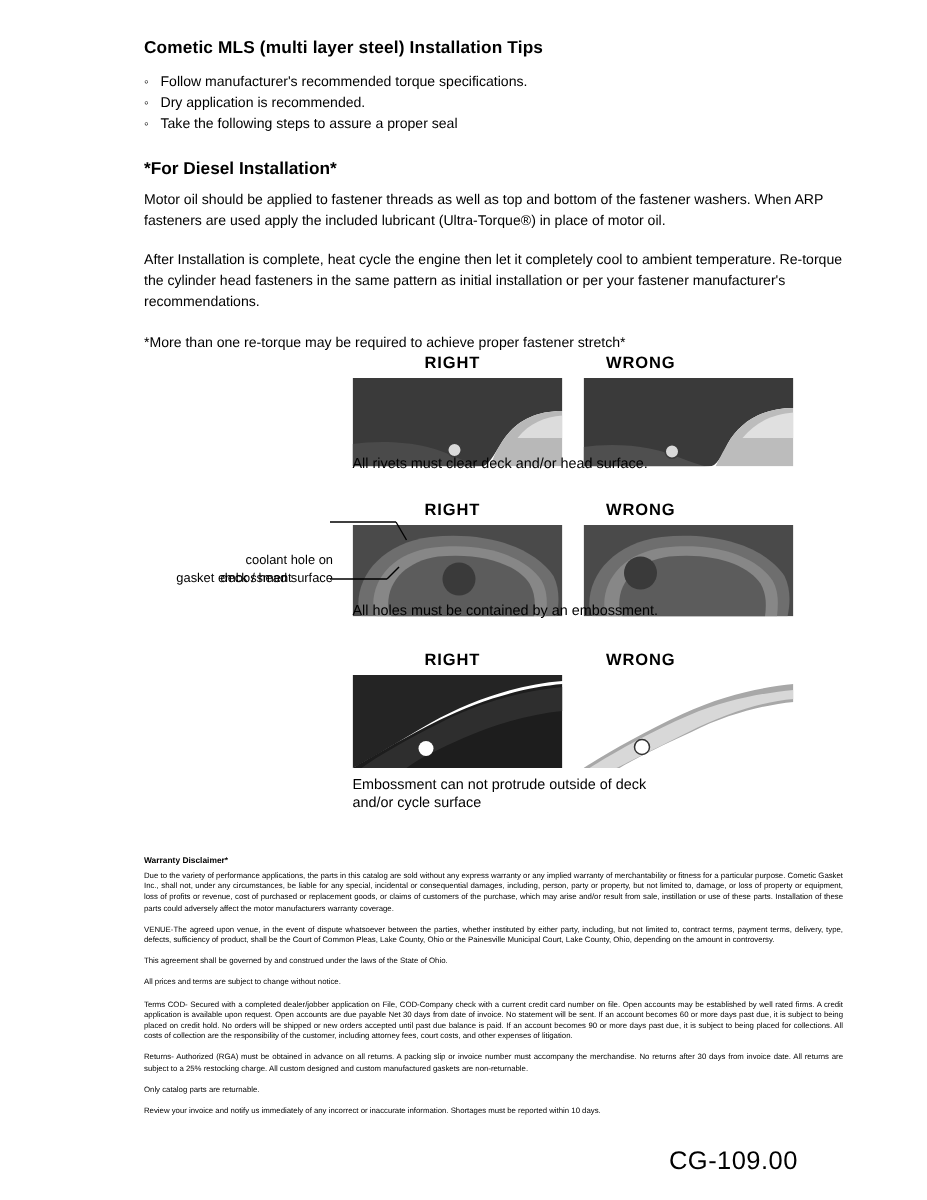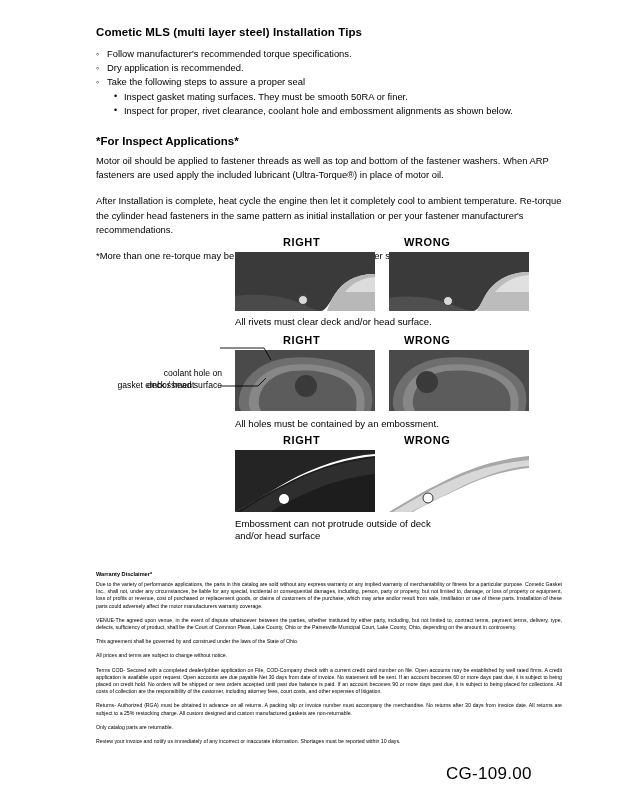--- a/index.html
+++ b/index.html
@@ -148,26 +148,22 @@
 <div class="page">
 
   <div class="content">
     <h1 class="title">Cometic MLS (multi layer steel) Installation Tips</h1>
 
     <ul class="bullet-list">
       <li>Follow manufacturer's recommended torque specifications.</li>
       <li>Dry application is recommended.</li>
       <li>Take the following steps to assure a proper seal</li>
     </ul>
-    <ul class="sub-list">
-      <li>Inspect gasket mating surfaces.  They must be smooth 50RA or finer.</li>
-      <li>Inspect for proper, rivet clearance, coolant hole and embossment alignments as shown below.</li>
-    </ul>
-
-    <h2 class="subtitle">*For Inspect Applications*</h2>
+
+    <h2 class="subtitle">*For Diesel Installation*</h2>
     <p class="para">Motor oil should be applied to fastener threads as well as top and bottom of the fastener washers.  When ARP fasteners are used apply the included lubricant (Ultra-Torque®) in place of motor oil.</p>
     <p class="para">After Installation is complete, heat cycle the engine then let it completely cool to ambient temperature.  Re-torque the cylinder head fasteners in the same pattern as initial installation or per your fastener manufacturer's recommendations.</p>
     <p class="para last">*More than one re-torque may be required to achieve proper fastener stretch*</p>
   </div>
 
   <div class="figures">
 
     <div class="fig-label" style="left:283px; top:236px;">RIGHT</div>
     <div class="fig-label" style="left:404px; top:236px;">WRONG</div>
 
@@ -186,21 +182,21 @@
       <svg width="140" height="59" viewBox="0 0 140 59" xmlns="http://www.w3.org/2000/svg">
         <rect x="0" y="0" width="140" height="59" fill="#ffffff"></rect>
         <path d="M0,0 H140 V20 C118,20 104,30 96,44 C92,53 88,59 84,59 H0 Z" fill="#3a3a3a"></path>
         <path d="M0,59 H84 C76,59 60,50 44,47 C30,44 12,44 0,46 Z" fill="#4f4f4f"></path>
         <path d="M96,44 C104,30 118,20 140,20 V59 H88 C91,53 93,49 96,44 Z" fill="#bcbcbc"></path>
         <path d="M106,40 C116,28 128,24 140,23 V40 Z" fill="#e0e0e0"></path>
         <circle cx="59" cy="49" r="4.5" fill="#d9d9d9" stroke="#3a3a3a" stroke-width="1"></circle>
       </svg>
     </div>
 
-    <div class="fig-caption" style="left:235px; top:316px;">All rivets must clear deck and/or head surface.</div>
+    <div class="fig-caption" style="left:235px; top:304px;">All rivets must clear deck and/or head surface.</div>
 
     <div class="fig-label" style="left:283px; top:334px;">RIGHT</div>
     <div class="fig-label" style="left:404px; top:334px;">WRONG</div>
 
     <div class="panel" style="left:235px; top:350px; width:140px; height:61px;">
       <svg width="140" height="61" viewBox="0 0 140 61" xmlns="http://www.w3.org/2000/svg">
         <rect x="0" y="0" width="140" height="61" fill="#ffffff"></rect>
         <path d="M0,0 H140 V61 H0 Z" fill="#4a4a4a"></path>
         <path d="M4,56 C2,34 20,12 52,8 C92,4 122,16 134,34 C138,42 138,52 136,61 H6 Z" fill="#6e6e6e"></path>
         <path d="M14,56 C12,36 28,18 54,15 C90,11 116,22 126,37 C130,44 130,52 129,61 H16 Z" fill="#878787"></path>
@@ -213,21 +209,21 @@
       <svg width="140" height="61" viewBox="0 0 140 61" xmlns="http://www.w3.org/2000/svg">
         <rect x="0" y="0" width="140" height="61" fill="#ffffff"></rect>
         <path d="M0,0 H140 V61 H0 Z" fill="#4a4a4a"></path>
         <path d="M4,56 C2,34 20,12 52,8 C92,4 122,16 134,34 C138,42 138,52 136,61 H6 Z" fill="#6e6e6e"></path>
         <path d="M14,56 C12,36 28,18 54,15 C90,11 116,22 126,37 C130,44 130,52 129,61 H16 Z" fill="#878787"></path>
         <path d="M24,56 C22,38 36,24 57,21 C88,18 110,27 118,39 C122,46 122,53 121,61 H26 Z" fill="#5c5c5c"></path>
         <circle cx="38" cy="32" r="11" fill="#3a3a3a"></circle>
       </svg>
     </div>
 
-    <div class="fig-caption" style="left:235px; top:418px;">All holes must be contained by an embossment.</div>
+    <div class="fig-caption" style="left:235px; top:402px;">All holes must be contained by an embossment.</div>
 
     <div class="callout-text" style="left:110px; top:340px; width:112px;margin-top:28px;">
       <span>coolant hole on</span><br>
       <span>deck / head surface</span>
     </div>
     <div class="callout-text" style="left:90px; top:380px; width:132px;text-align:center;">gasket embossment</div>
 
     <svg style="position:absolute; left:218px; top:340px; width:70px; height:60px;" viewBox="0 0 70 60" xmlns="http://www.w3.org/2000/svg">
       <line x1="2" y1="8" x2="46" y2="8" stroke="#000" stroke-width="0.9"></line>
       <line x1="46" y1="8" x2="53" y2="20" stroke="#000" stroke-width="0.9"></line>
@@ -252,21 +248,21 @@
       <svg width="140" height="62" viewBox="0 0 140 62" xmlns="http://www.w3.org/2000/svg">
         <rect x="0" y="0" width="140" height="62" fill="#ffffff"></rect>
         <path d="M0,0 H140 V6 C108,10 66,26 36,44 C22,52 8,58 0,62 Z" fill="#ffffff"></path>
         <path d="M0,62 C16,52 40,38 66,26 C94,13 120,8 140,6 V18 C120,20 96,26 72,38 C50,48 34,56 24,62 Z" fill="#a8a8a8"></path>
         <path d="M4,62 C20,52 44,38 70,27 C96,16 120,12 140,10 V16 C118,18 94,26 70,38 C48,49 32,57 22,62 Z" fill="#d8d8d8"></path>
         <circle cx="39" cy="48" r="5" fill="#ffffff" stroke="#333" stroke-width="1"></circle>
       </svg>
     </div>
 
     <div class="fig-caption" style="left:235px; top:518px;">Embossment can not protrude outside of deck</div>
-    <div class="fig-caption" style="left:235px; top:530px;">and/or head surface</div>
+    <div class="fig-caption" style="left:235px; top:530px;">and/or cycle surface</div>
   </div>
 
   <div class="warranty">
     <h3>Warranty Disclaimer*</h3>
     <p>Due to the variety of performance applications, the parts in this catalog are sold without any express warranty or any implied warranty of merchantability or fitness for a particular purpose.  Cometic Gasket Inc., shall not, under any circumstances, be liable for any special, incidental or consequential damages, including, person, party or property, but not limited to, damage, or loss of property or equipment, loss of profits or revenue, cost of purchased or replacement goods, or claims of customers of the purchase, which may arise and/or result from sale, instillation or use of these parts.  Installation of these parts could adversely affect the motor manufacturers warranty coverage.</p>
     <p>VENUE-The agreed upon venue, in the event of dispute whatsoever between the parties, whether instituted by either party, including, but not limited to, contract terms, payment terms, delivery, type, defects, sufficiency of product, shall be the Court of Common Pleas, Lake County, Ohio or the Painesville Municipal Court, Lake County, Ohio, depending on the amount in controversy.</p>
     <p>This agreement shall be governed by and construed under the laws of the State of Ohio.</p>
     <p>All prices and terms are subject to change without notice.</p>
     <p>Terms COD- Secured with a completed dealer/jobber application on File, COD-Company check with a current credit card number on file.  Open accounts may be established by well rated firms.  A credit application is available upon request.  Open accounts are due payable Net 30 days from date of invoice.  No statement will be sent.  If an account becomes 60 or more days past due, it is subject to being placed on credit hold.  No orders will be shipped or new orders accepted until past due balance is paid.  If an account becomes 90 or more days past due, it is subject to being placed for collections.  All costs of collection are the responsibility of the customer, including attorney fees, court costs, and other expenses of litigation.</p>
     <p>Returns- Authorized (RGA) must be obtained in advance on all returns.  A packing slip or invoice number must accompany the merchandise.  No returns after 30 days from invoice date.  All returns are subject to a 25% restocking charge.  All custom designed and custom manufactured gaskets are non-returnable.</p>

